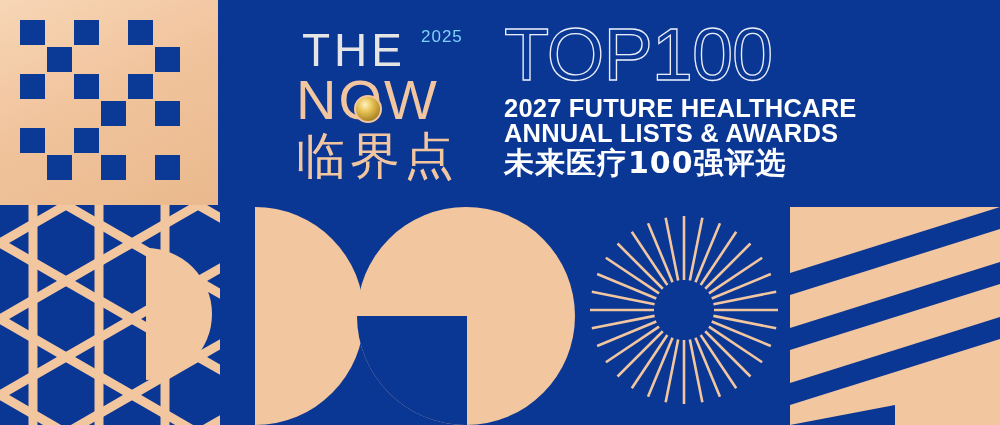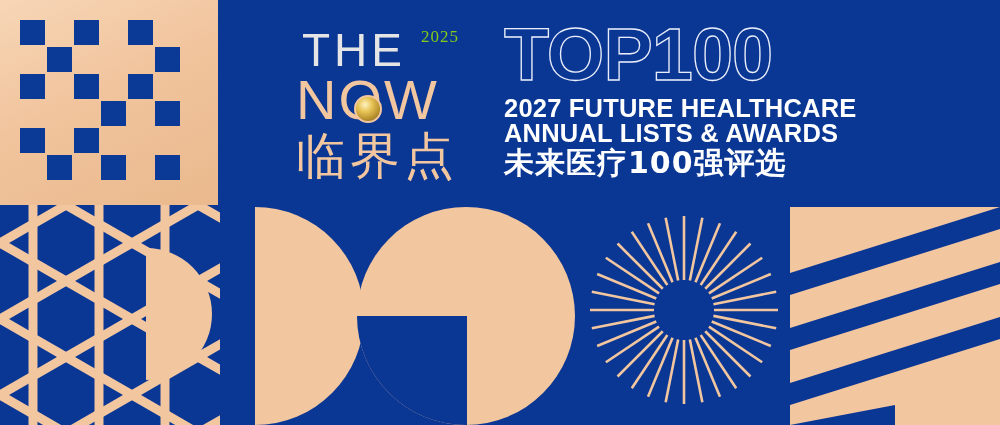--- a/index.html
+++ b/index.html
@@ -75,21 +75,21 @@
   }
   #logo-the{
     position:absolute;left:6px;top:5px;
     font-size:46px;line-height:46px;letter-spacing:4px;
     color:#e5e5e5;font-weight:400;
     font-family:"Liberation Sans","DejaVu Sans",sans-serif;
   }
   #logo-year{
     position:absolute;left:125px;top:6px;
     font-size:17px;line-height:17px;letter-spacing:1px;
-    color:#84cc16;font-weight:400;font-family:Liberation Serif, serif;
+    color:#7dd3fc;font-weight:400;
   }
   #logo-now{
     position:absolute;left:0px;top:50px;
     font-size:56px;line-height:56px;letter-spacing:2px;
     color:#f2c69f;font-weight:400;
   }
   #gold-dot{
     position:absolute;left:58px;top:73px;width:28px;height:28px;
     border-radius:50%;
     border:2.5px solid #f2c69f;
@@ -101,21 +101,21 @@
     font-size:50px;line-height:52px;letter-spacing:4px;
     color:#f2c69f;font-weight:500;
     font-family:Liberation Sans, sans-serif;
   }
 
   
   #headline-block{
     position:absolute;left:504px;top:18px;width:470px;
   }
   #top100{
-    font-size:74px;line-height:74px;font-weight:700;
+    font-size:74px;line-height:74px;font-weight:400;
     letter-spacing:-1px;
     color:transparent;
     -webkit-text-stroke:1.3px #e9eefa;
     text-stroke:1.3px #e9eefa;
     font-family:"Liberation Sans","DejaVu Sans",sans-serif;
   }
   .subline{
     color:#ffffff;font-weight:bold;
     font-size:25.5px;line-height:25px;letter-spacing:0.2px;
     white-space:nowrap;

